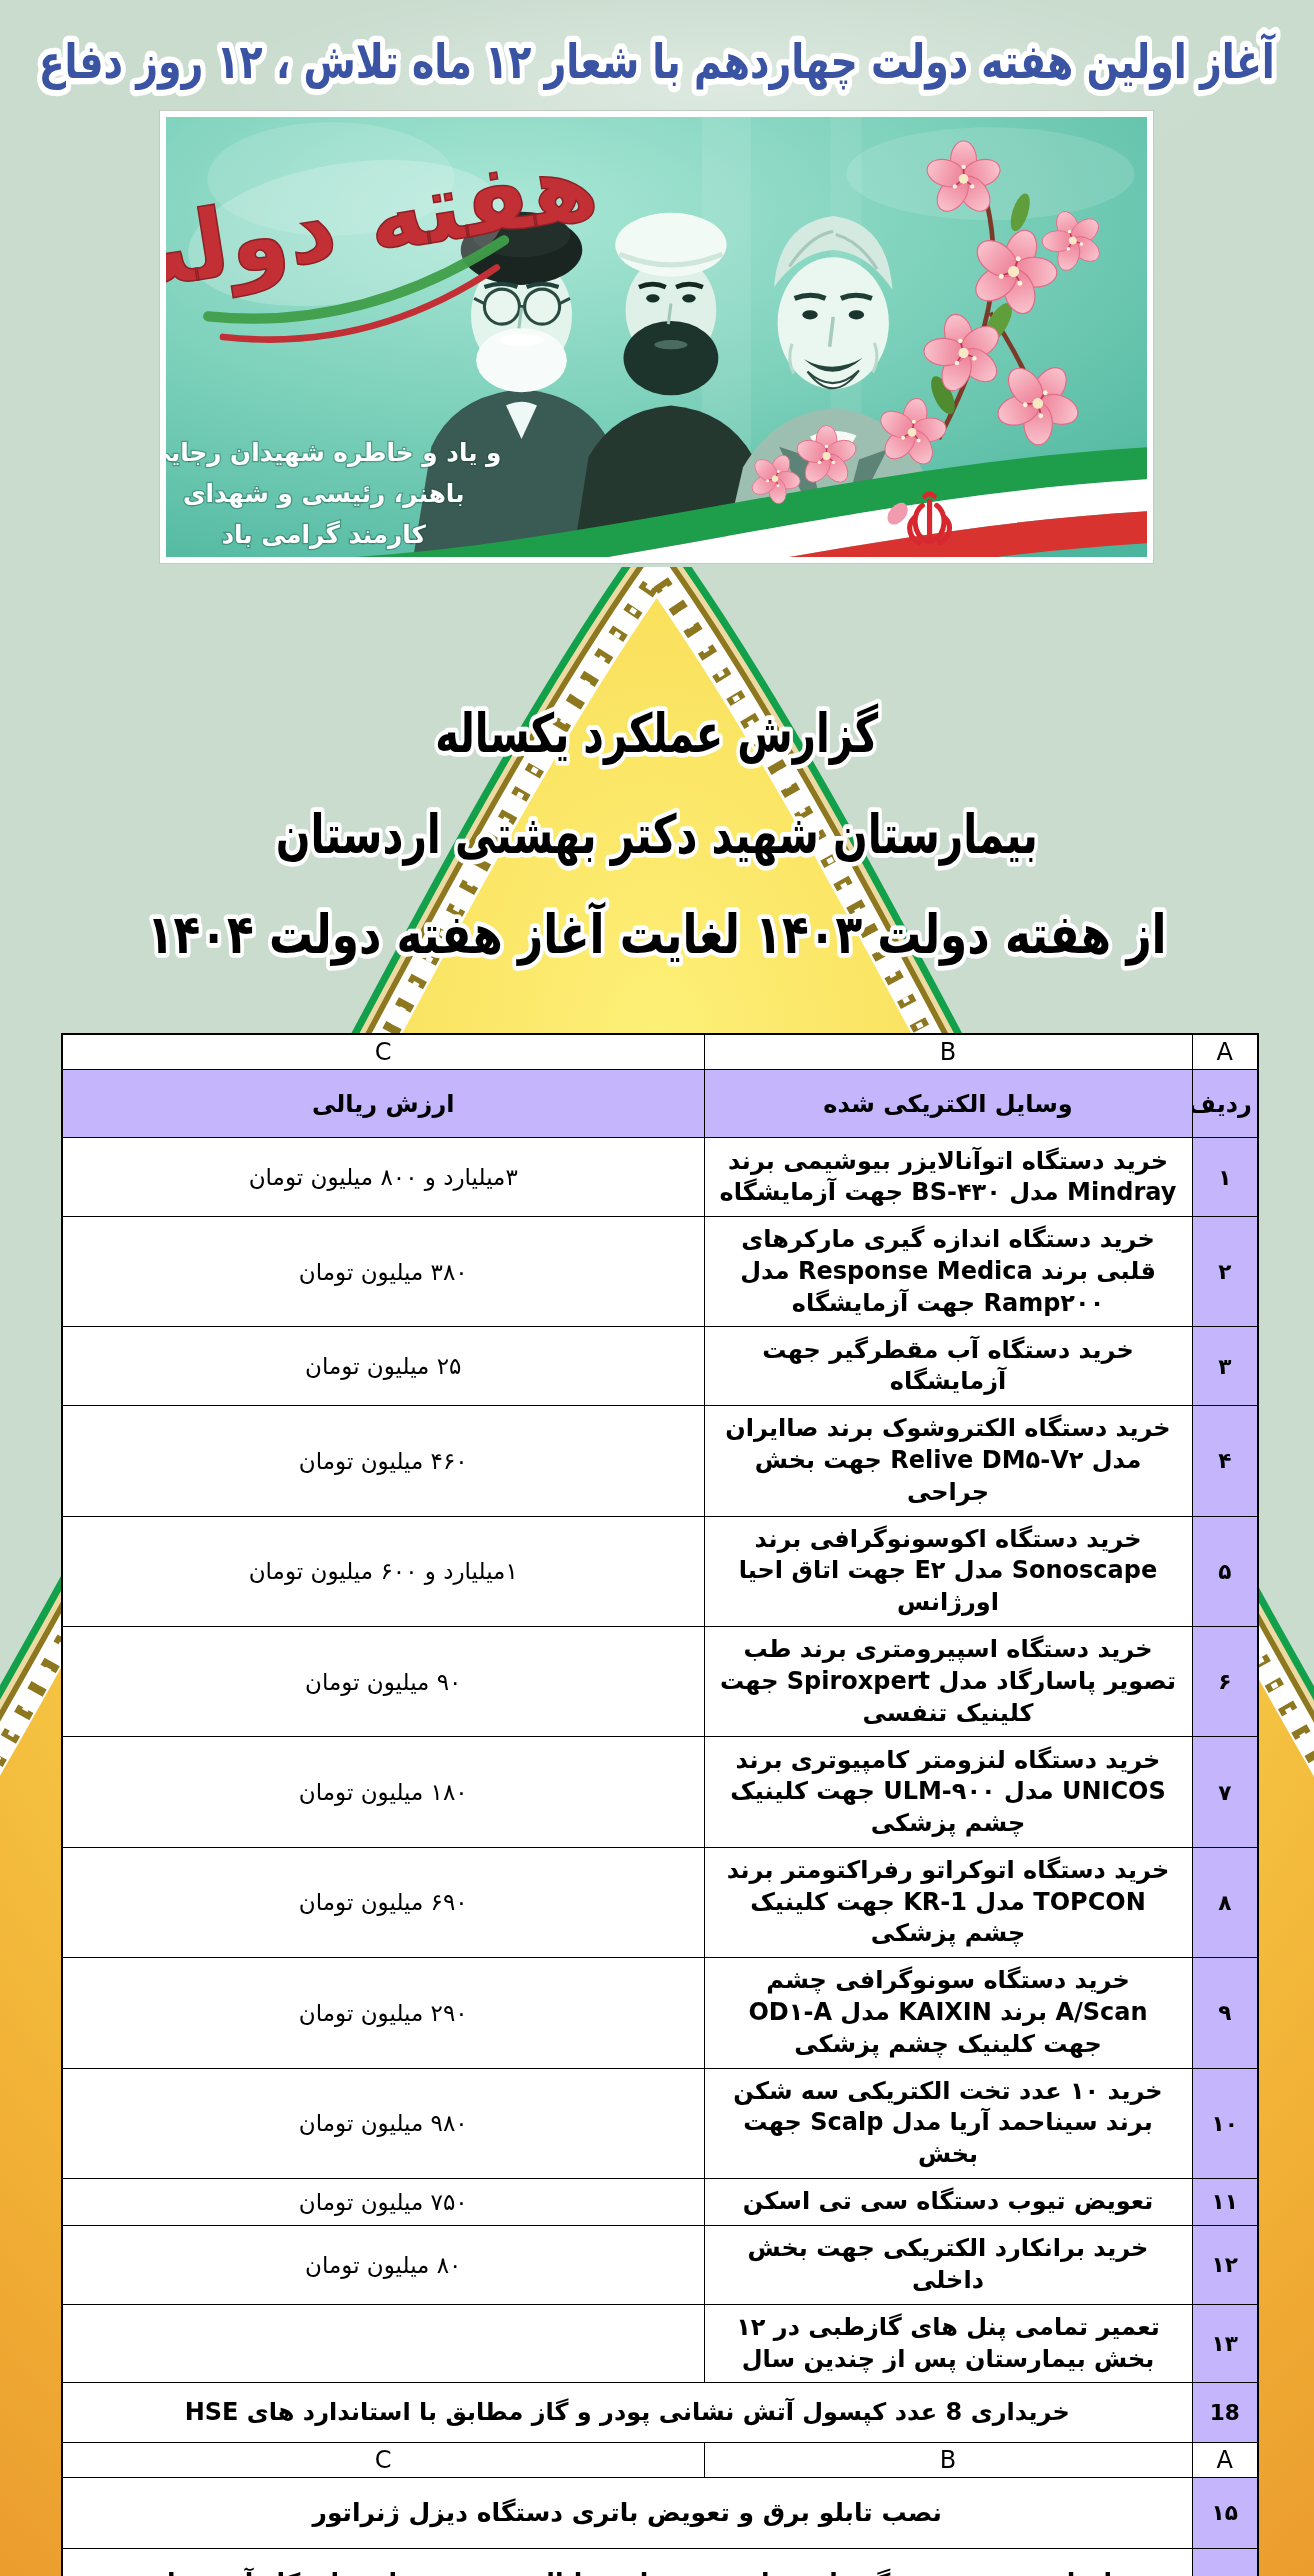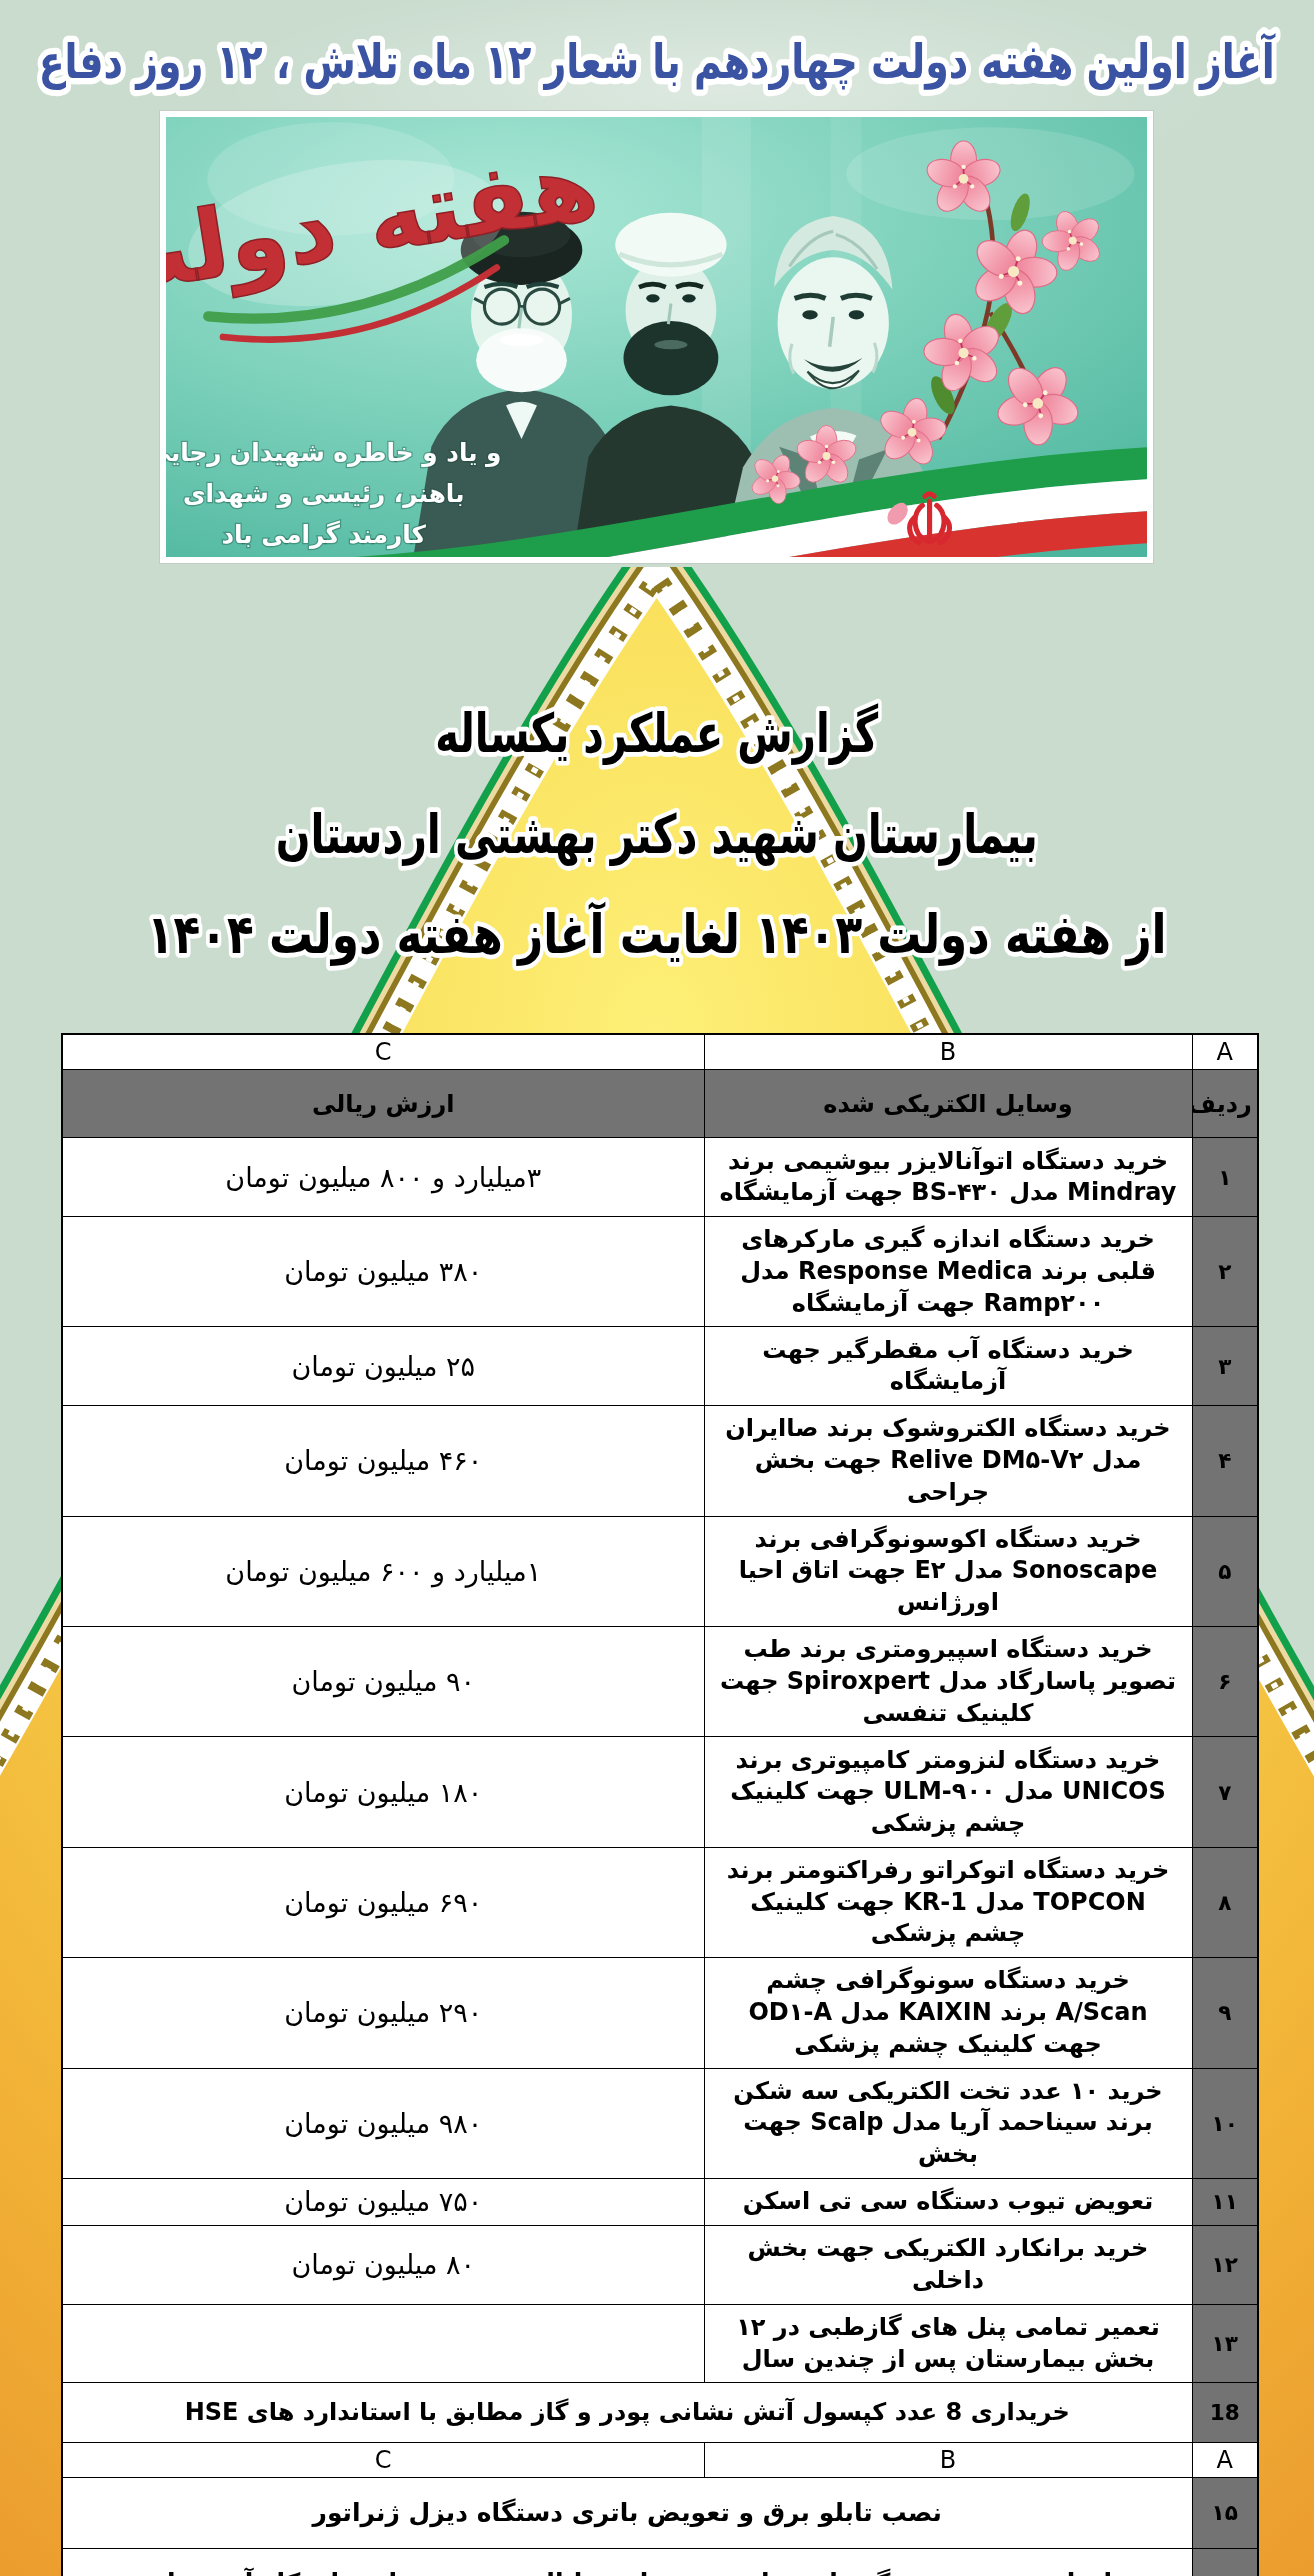--- a/index.html
+++ b/index.html
@@ -30,25 +30,25 @@
   .title-text{font-family:"DejaVu Sans",sans-serif;font-weight:700;font-size:104px;
               fill:#000000;stroke:#ffffff;stroke-width:18px;paint-order:stroke;stroke-linejoin:round;}
 
   
   .perf-table{position:absolute;left:61px;top:1033px;width:1196px;border-collapse:collapse;
               background:#ffffff;border:2.6px solid #000;table-layout:fixed;direction:rtl;}
   .perf-table td{border:1.5px solid #000;vertical-align:middle;text-align:center;
                  font-family:"DejaVu Sans",sans-serif;overflow:hidden;}
   .col-a{width:66px;} .col-b{width:488px;} .col-c{width:642px;}
   .t-letter{font-family:"Liberation Sans",sans-serif;font-size:24px;color:#000;padding:3.1px 2.1px;background:#fff;}
-  .t-gray{background:#737373;}
+  .t-gray{background:#c4b5fd;}
   .t-label{font-size:24px;font-weight:700;padding:19.6px 5.2px;}
   .t-no{font-size:21.6px;font-weight:700;padding:4.1px 2.1px;}
   .t-item{font-size:24px;font-weight:700;line-height:1.32;padding:7.2px 13.4px;border-radius:25px;}
-  .t-value{font-size:27px;font-weight:400;padding:5.2px 15.5px;}
+  .t-value{font-size:23px;font-weight:400;padding:5.2px 15.5px;}
   .t-merged{padding:13.4px 20.6px;}
   .t-action{font-size:25px;font-weight:700;line-height:1.38;padding:17.5px 29px;margin-left:15px;}
 </style>
 </head>
 <body>
 
 <div class="page">
 
   <svg class="abs slogan-svg" width="1314" height="124" viewBox="0 0 2551 240">
     <text class="slogan-text" x="1275" y="152" text-anchor="middle" textLength="2400" lengthAdjust="spacingAndGlyphs">آغاز اولین هفته دولت چهاردهم با شعار ۱۲ ماه تلاش ، ۱۲ روز دفاع</text>

